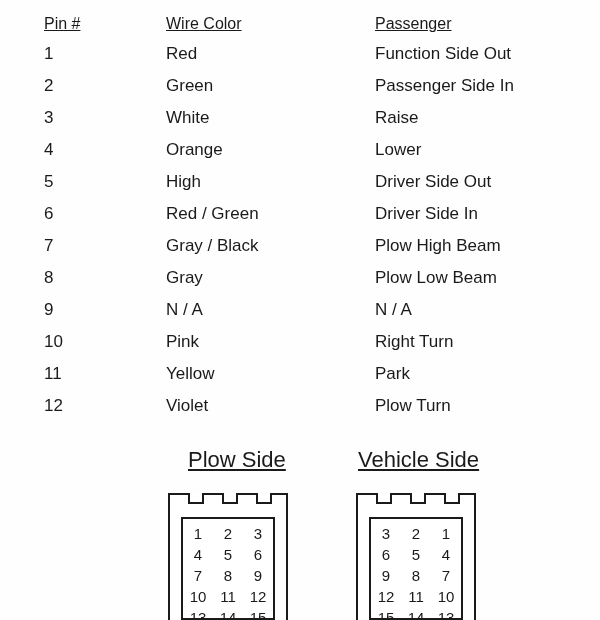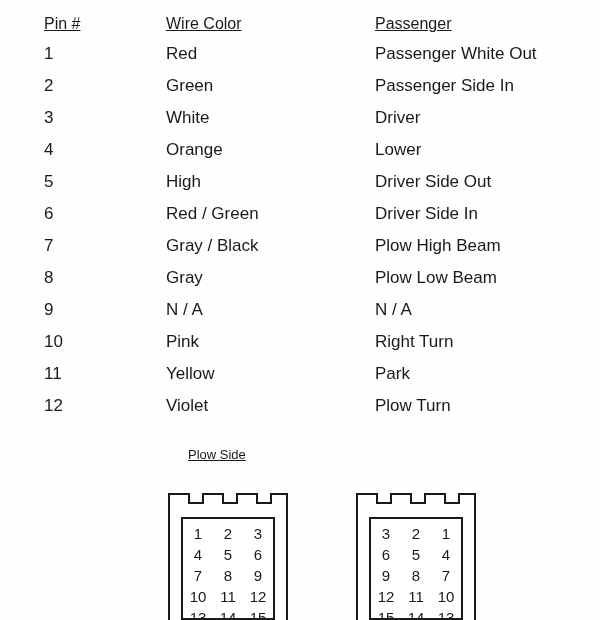--- a/index.html
+++ b/index.html
@@ -57,21 +57,21 @@
     top: 447px;
     left: 0;
     width: 600px;
   }
   .conn-titles {
     position: relative;
     height: 30px;
   }
   .conn-title {
     position: absolute;
-    font-size: 13px;
+    font-size: 22px;
     text-decoration: underline;
     white-space: nowrap;
   }
   .conn-title.plow    { left: 188px; }
   .conn-title.vehicle { left: 358px; }
 
   .conn-bodies {
     position: relative;
     height: 140px;
     margin-top: 16px;
@@ -134,31 +134,31 @@
       <tr>
         <th class="col-pin">Pin #</th>
         <th class="col-wire">Wire Color</th>
         <th class="col-func">Passenger</th>
       </tr>
     </thead>
     <tbody>
       <tr>
         <td class="col-pin">1</td>
         <td class="col-wire">Red</td>
-        <td class="col-func">Passenger White Out</td>
+        <td class="col-func">Function Side Out</td>
       </tr>
       <tr>
         <td class="col-pin">2</td>
         <td class="col-wire">Green</td>
         <td class="col-func">Passenger Side In</td>
       </tr>
       <tr>
         <td class="col-pin">3</td>
         <td class="col-wire">White</td>
-        <td class="col-func">Driver</td>
+        <td class="col-func">Raise</td>
       </tr>
       <tr>
         <td class="col-pin">4</td>
         <td class="col-wire">Orange</td>
         <td class="col-func">Lower</td>
       </tr>
       <tr>
         <td class="col-pin">5</td>
         <td class="col-wire">High</td>
         <td class="col-func">Driver Side Out</td>
@@ -198,20 +198,21 @@
         <td class="col-wire">Violet</td>
         <td class="col-func">Plow Turn</td>
       </tr>
     </tbody>
   </table>
 
   <div class="connectors">
 
     <div class="conn-titles">
       <div class="conn-title plow">Plow Side</div>
+      <div class="conn-title vehicle">Vehicle Side</div>
     </div>
 
     <div class="conn-bodies">
 
       <div class="conn plow">
         <div class="conn-outer">
           <div class="notch" style="left:18px;"></div>
           <div class="notch" style="left:52px;"></div>
           <div class="notch" style="left:86px;"></div>
           <div class="conn-inner">

